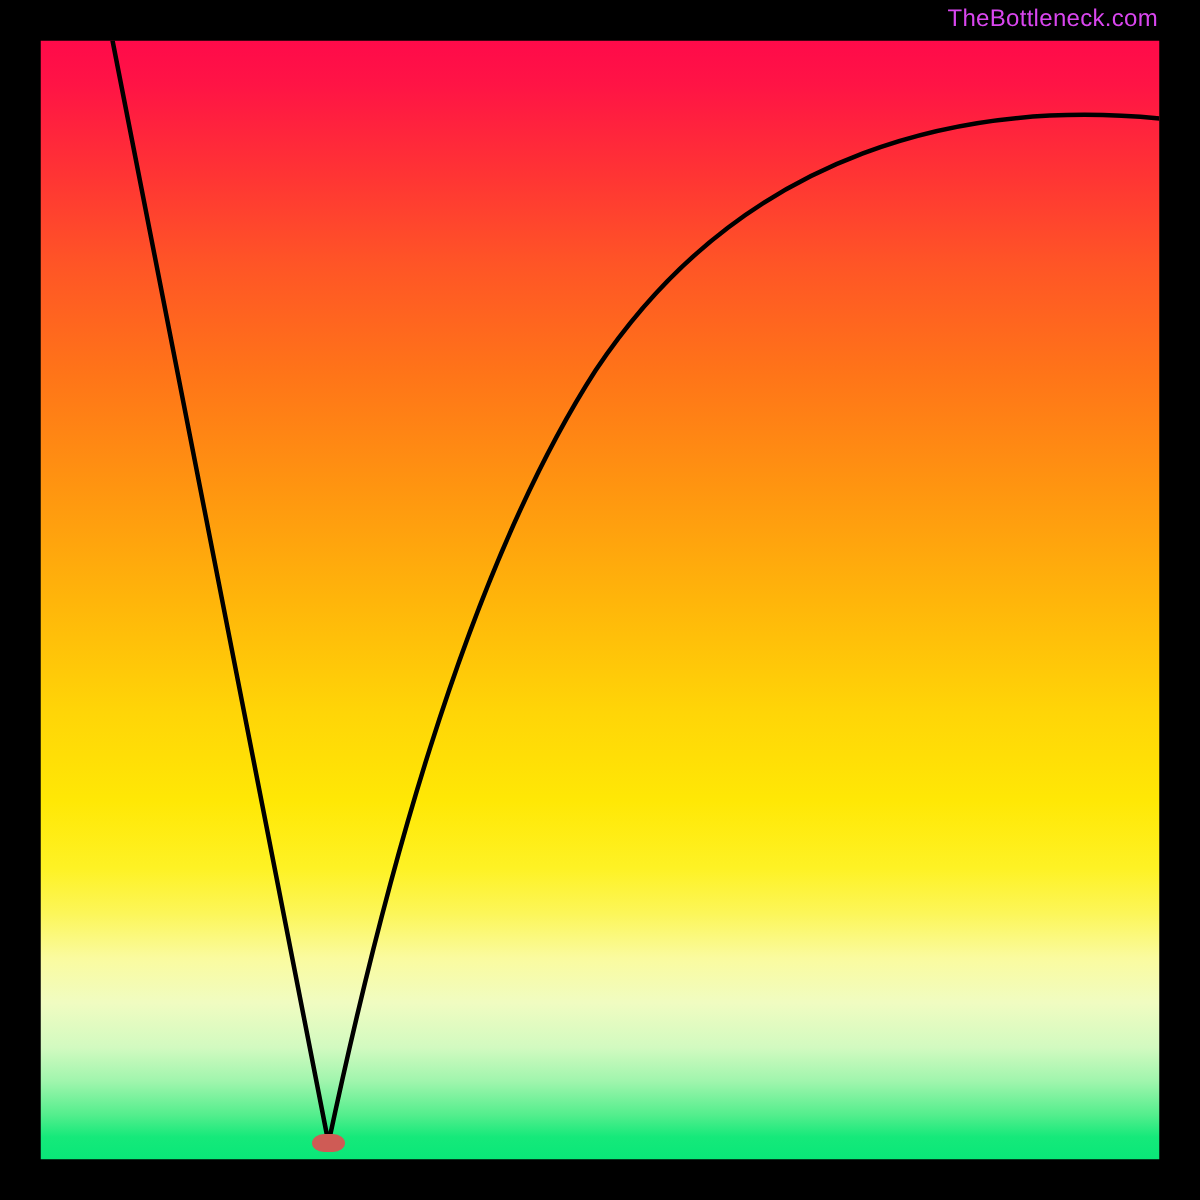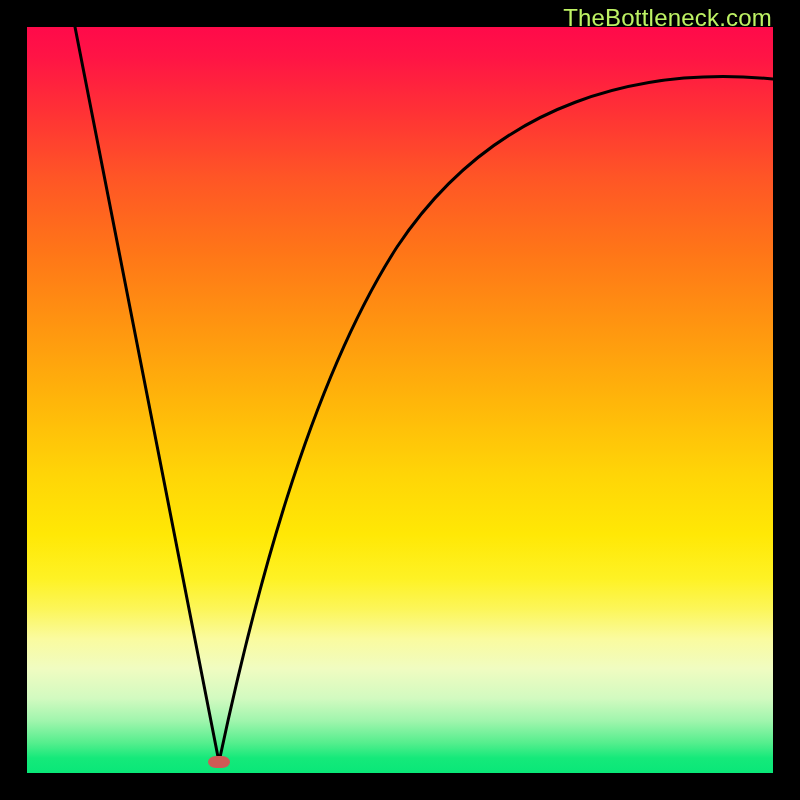--- a/index.html
+++ b/index.html
@@ -41,22 +41,22 @@
       #a0f5ad 93%,
       #54ee8d 96%,
       #15e97a 98%,
       #09e778 100%
     );
   }
   .attribution {
     position: absolute;
     top: 4px;
     right: 28px;
-    color: #bef264;
-    font-size: 24px;
+    color: #d946ef;
+    font-size: 16px;
     font-weight: 500;
     letter-spacing: 0.2px;
   }
   svg.curve {
     position: absolute;
     left: 0;
     top: 0;
     width: 746px;
     height: 746px;
     pointer-events: none;

